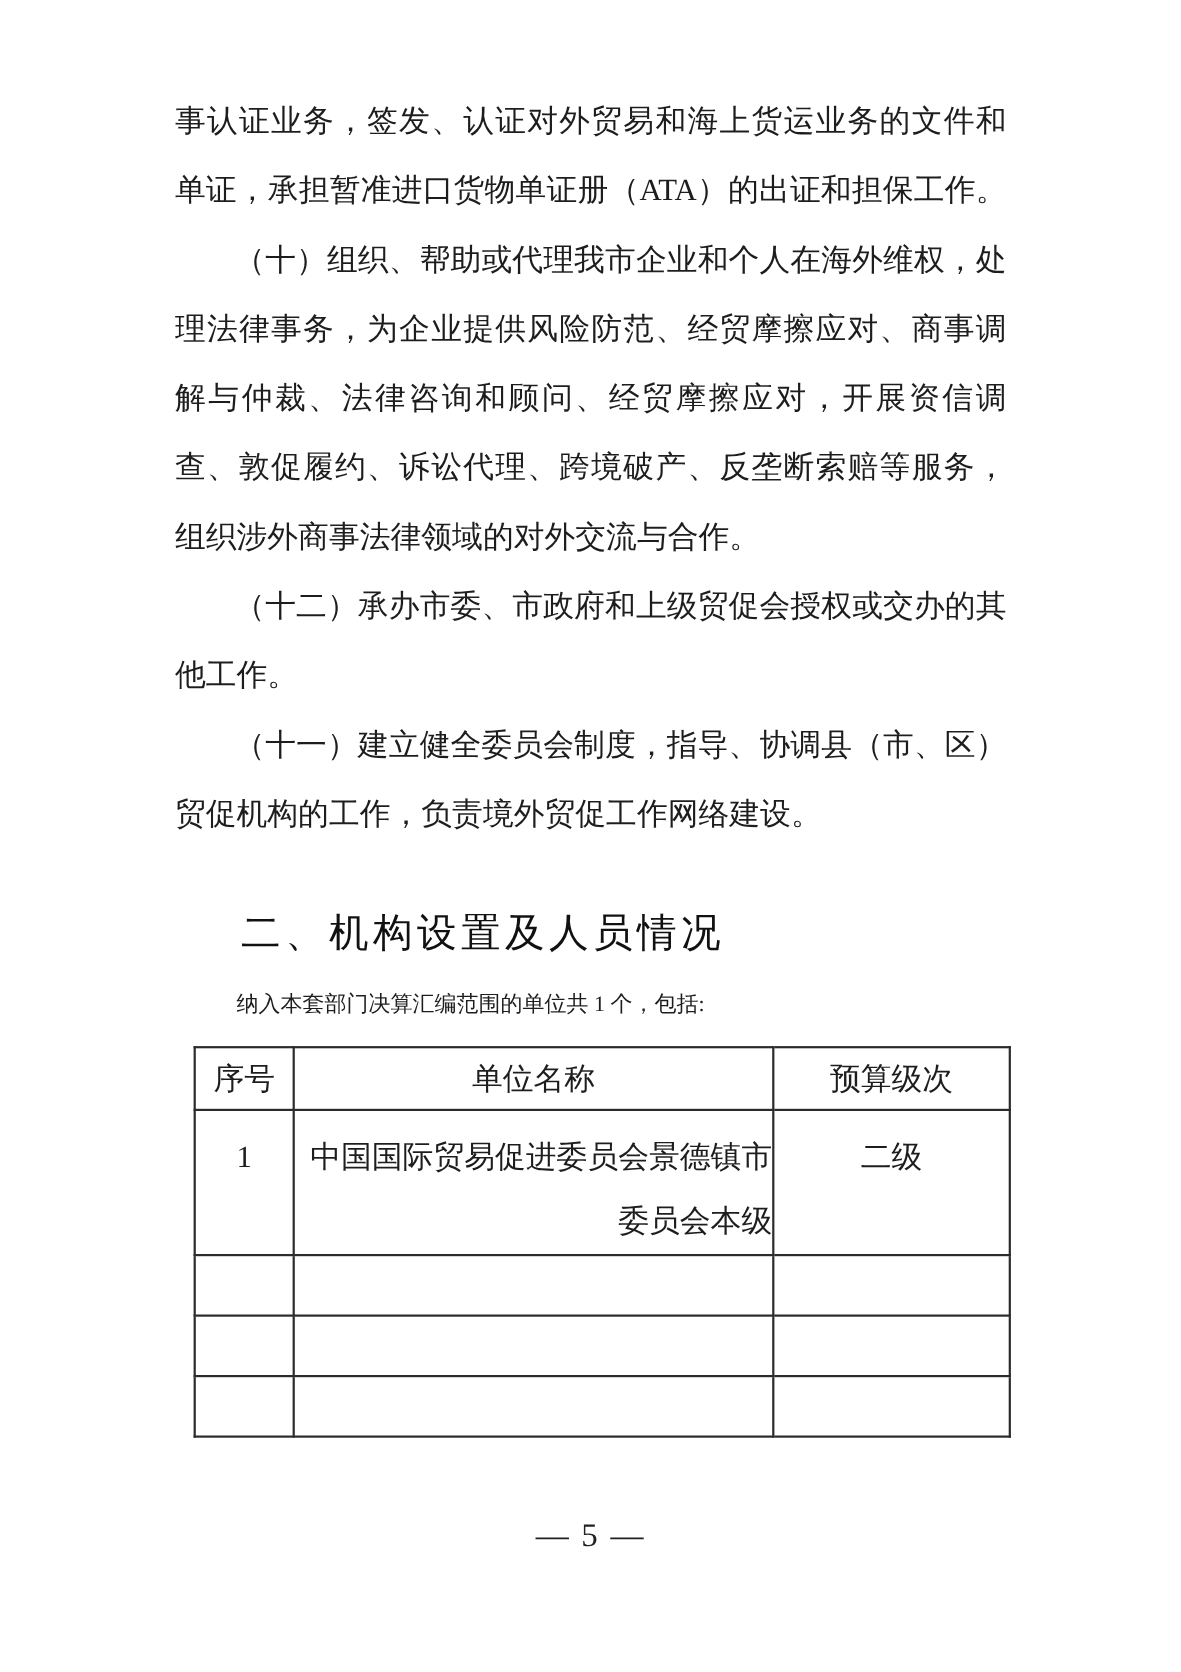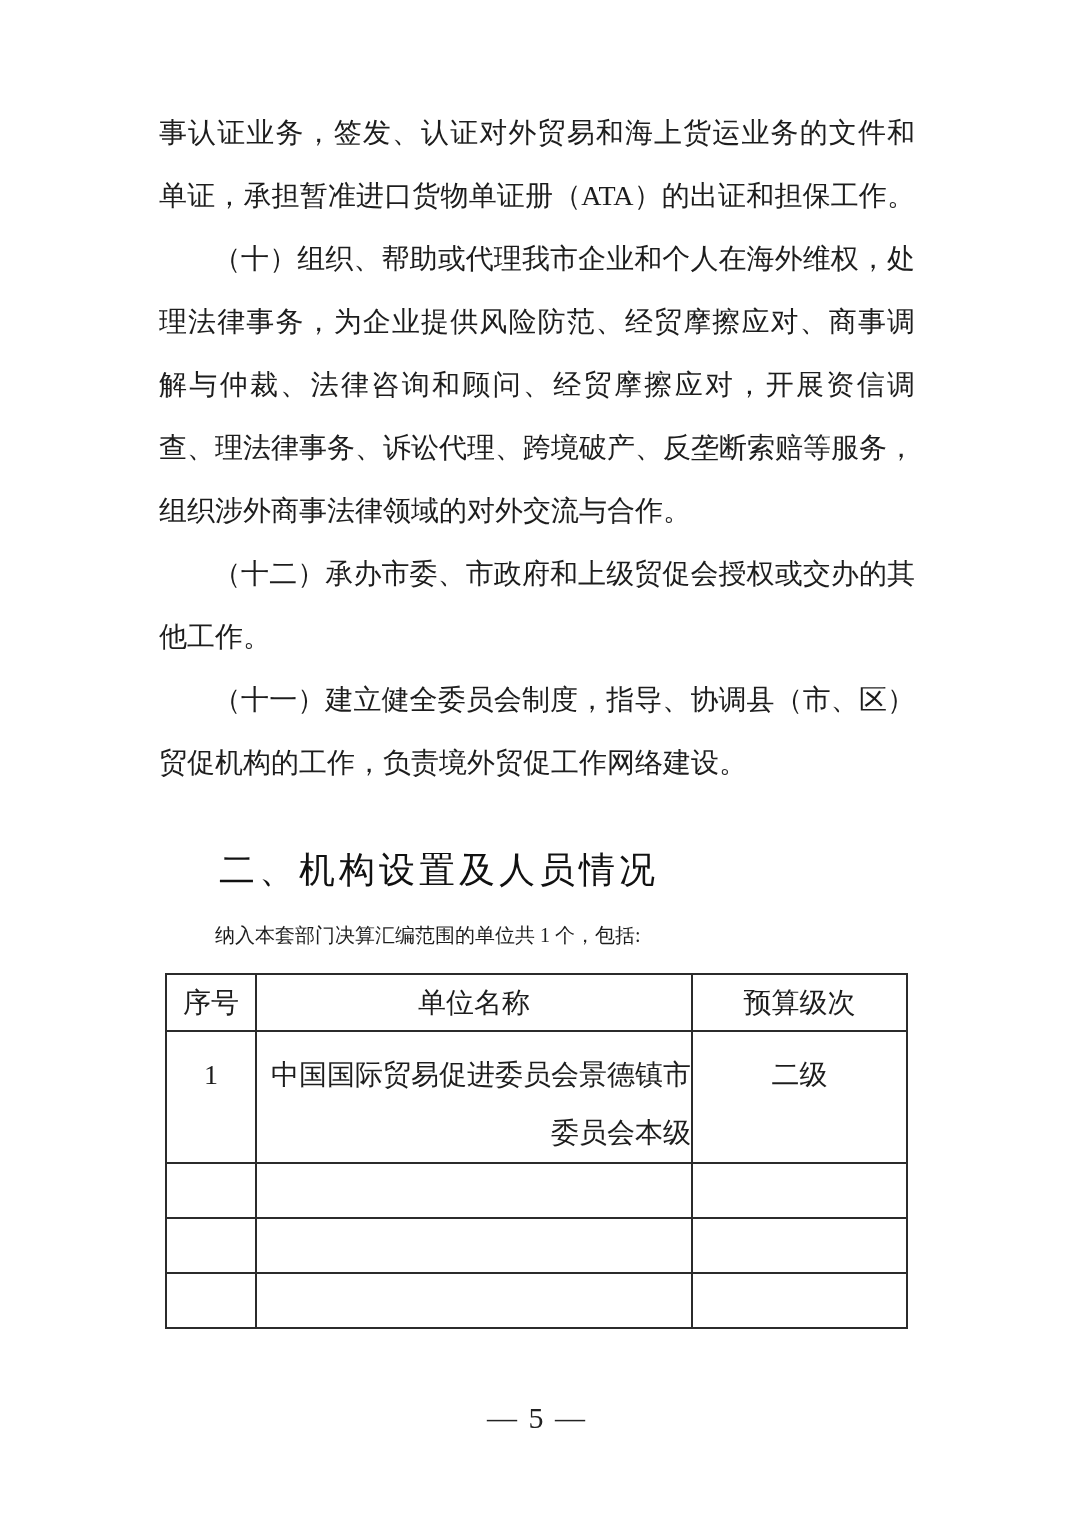--- a/index.html
+++ b/index.html
@@ -5,21 +5,21 @@
   html,body{margin:0;padding:0;background:#e8e8e8;}
   .page{
     position:relative;
     width:1074px;height:1520px;
     background:#ffffff;
     margin:0 auto;
     overflow:hidden;
     font-family:"Liberation Serif","DejaVu Serif",serif;
     color:#1d1d1d;
   }
-  .text-col{padding:101px 159px 0 159px;}
+  .text-col{padding:79px 159px 0 159px;}
   .line{
     font-size:28px;
     line-height:63px;
     height:63px;
     white-space:normal;
     overflow:hidden;
   }
   .jline{text-align:justify;text-align-last:justify;}
   .lline{text-align:center;text-align-last:left;}
   .indent{text-indent:54px;}
@@ -35,21 +35,21 @@
   .intro-line{
     font-size:20px;
     line-height:63px;
     text-indent:56px;
     margin-top:12px;
   }
   table.units{
     border-collapse:collapse;
     table-layout:fixed;
     width:741px;
-    margin:6px 0 0 6px;
+    margin:6px 0 0 17px;
   }
   table.units col.c1{width:90px;}
   table.units col.c2{width:436px;}
   table.units col.c3{width:215px;}
   table.units th, table.units td{
     border:2px solid #2b2b2b;
     font-weight:normal;
     font-size:28px;
     color:#1d1d1d;
     padding:0;
@@ -90,21 +90,21 @@
 
     <div>
       <div class="line jline">事认证业务，签发、认证对外贸易和海上货运业务的文件和</div>
       <div class="line jline">单证，承担暂准进口货物单证册（ATA）的出证和担保工作。</div>
     </div>
 
     <div>
       <div class="line jline indent">（十）组织、帮助或代理我市企业和个人在海外维权，处</div>
       <div class="line jline">理法律事务，为企业提供风险防范、经贸摩擦应对、商事调</div>
       <div class="line jline">解与仲裁、法律咨询和顾问、经贸摩擦应对，开展资信调</div>
-      <div class="line jline">查、理法律事务、诉讼代理、跨境破产、反垄断索赔等服务，</div>
+      <div class="line jline">查、敦促履约、诉讼代理、跨境破产、反垄断索赔等服务，</div>
       <div class="line lline">组织涉外商事法律领域的对外交流与合作。</div>
     </div>
 
     <div>
       <div class="line jline indent">（十二）承办市委、市政府和上级贸促会授权或交办的其</div>
       <div class="line lline">他工作。</div>
     </div>
 
     <div>
       <div class="line jline indent">（十一）建立健全委员会制度，指导、协调县（市、区）</div>

